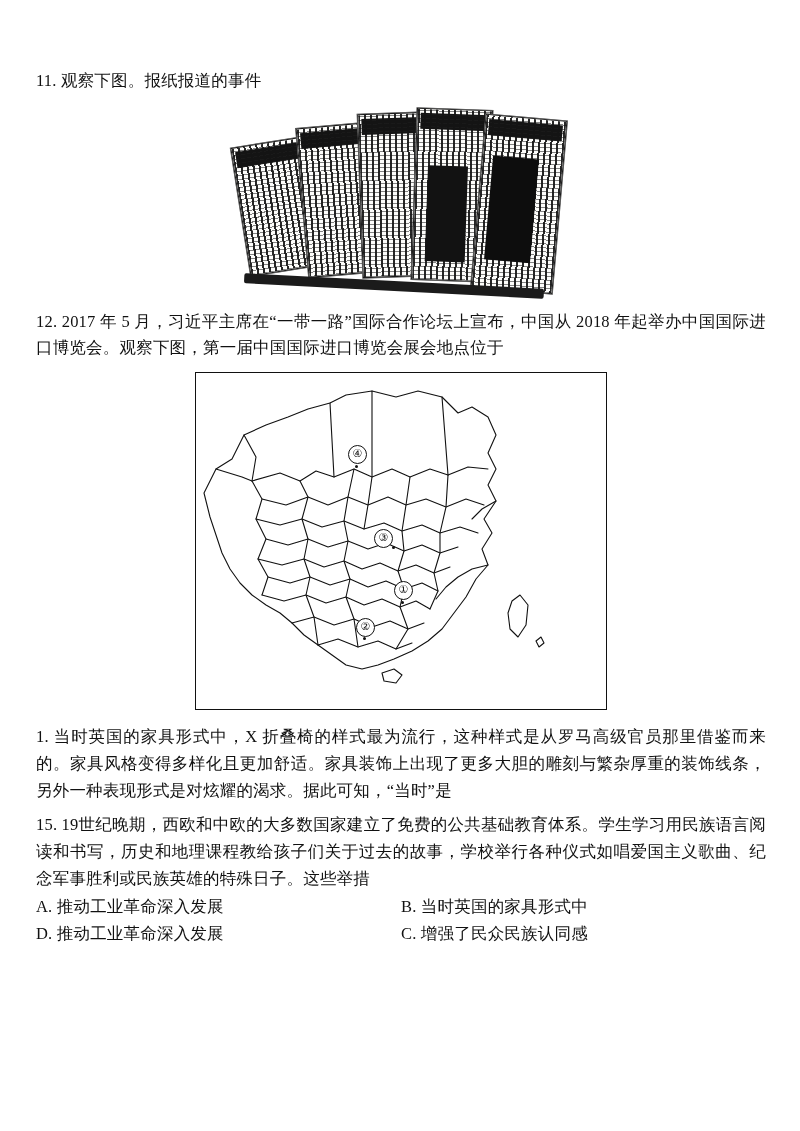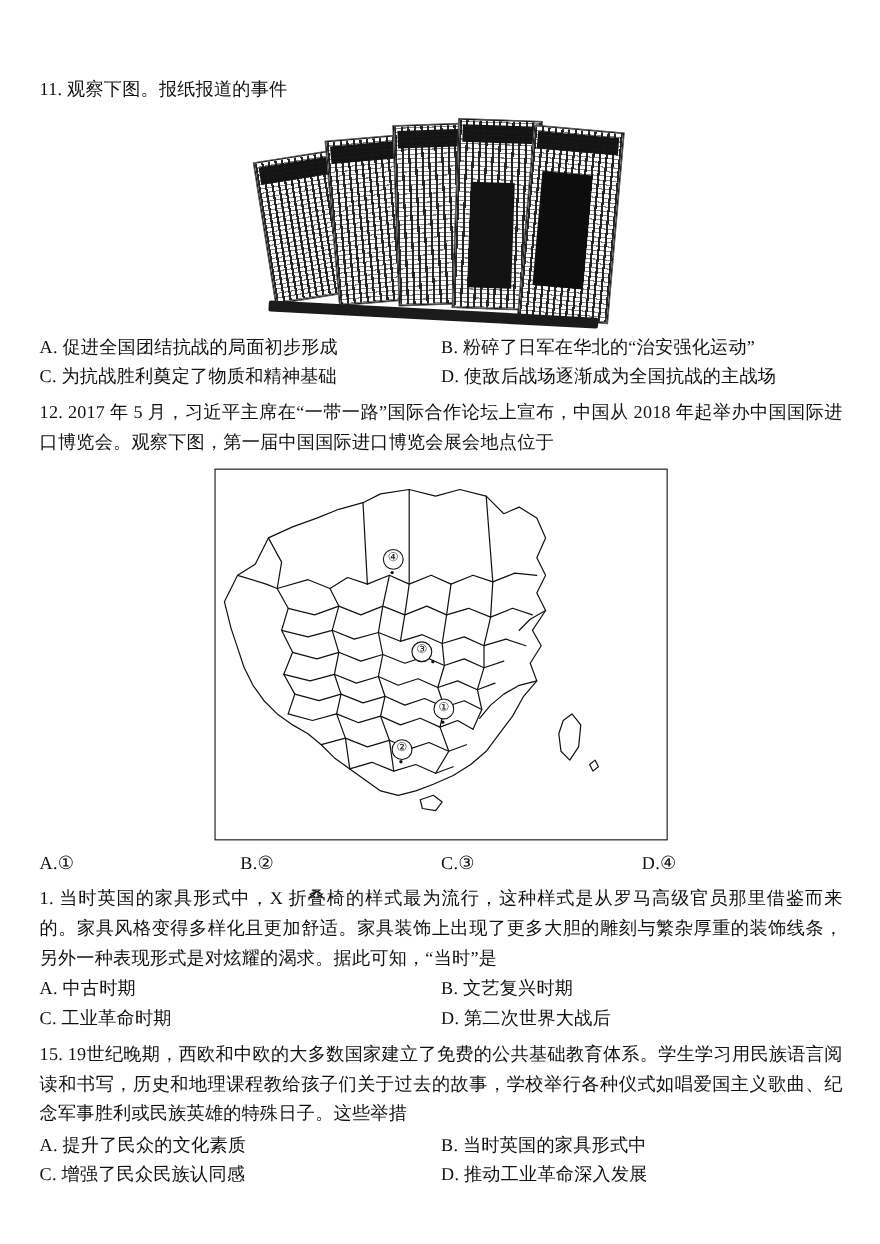--- a/index.html
+++ b/index.html
@@ -182,26 +182,20 @@
             </div>
           <div class="paper p5">
               <div class="hdr"></div>
               <div class="ink"></div>
               <div class="big"></div>
             </div>
           <div class="news-base"></div>
         </div>
       </div>
 
-      <div class="opts-2col">
-        <div class="opt">A. 促进全国团结抗战的局面初步形成</div>
-        <div class="opt">B. 粉碎了日军在华北的“治安强化运动”</div>
-        <div class="opt">C. 为抗战胜利奠定了物质和精神基础</div>
-        <div class="opt">D. 使敌后战场逐渐成为全国抗战的主战场</div>
-      </div>
     </div>
 
     <div class="block-gap"></div>
 
     <div>
       <p class="q-stem">12. 2017 年 5 月，习近平主席在“一带一路”国际合作论坛上宣布，中国从 2018 年起举办中国国际进口博览会。观察下图，第一届中国国际进口博览会展会地点位于</p>
 
       <div class="fig-map">
         <div class="map-box">
           <svg class="map-svg" width="410" height="336" viewBox="0 0 410 336">
@@ -243,46 +237,34 @@
           <div class="map-marker m3">③</div>
           <div class="map-marker m1">①</div>
           <div class="map-marker m2">②</div>
           <div class="map-dot d1"></div>
           <div class="map-dot d2"></div>
           <div class="map-dot d3"></div>
           <div class="map-dot d4"></div>
         </div>
       </div>
 
-      <div class="opts-4col">
-        <div class="opt">A.①</div>
-        <div class="opt">B.②</div>
-        <div class="opt">C.③</div>
-        <div class="opt">D.④</div>
-      </div>
     </div>
 
     <div class="block-gap"></div>
 
     <div>
       <p class="q-stem">1. 当时英国的家具形式中，X 折叠椅的样式最为流行，这种样式是从罗马高级官员那里借鉴而来的。家具风格变得多样化且更加舒适。家具装饰上出现了更多大胆的雕刻与繁杂厚重的装饰线条，另外一种表现形式是对炫耀的渴求。据此可知，“当时”是</p>
-      <div class="opts-2col">
-        <div class="opt">A. 中古时期</div>
-        <div class="opt">B. 文艺复兴时期</div>
-        <div class="opt">C. 工业革命时期</div>
-        <div class="opt">D. 第二次世界大战后</div>
-      </div>
     </div>
 
     <div class="block-gap"></div>
 
     <div>
       <p class="q-stem">15. 19世纪晚期，西欧和中欧的大多数国家建立了免费的公共基础教育体系。学生学习用民族语言阅读和书写，历史和地理课程教给孩子们关于过去的故事，学校举行各种仪式如唱爱国主义歌曲、纪念军事胜利或民族英雄的特殊日子。这些举措</p>
       <div class="opts-2col">
-        <div class="opt">A. 提升了民众的文化素质</div>
+        <div class="opt">A. 推动工业革命深入发展</div>
         <div class="opt">B. 当时英国的家具形式中</div>
+        <div class="opt">D. 推动工业革命深入发展</div>
         <div class="opt">C. 增强了民众民族认同感</div>
-        <div class="opt">D. 推动工业革命深入发展</div>
       </div>
     </div>
 
   </div>
 </div>
 
 </body></html>

